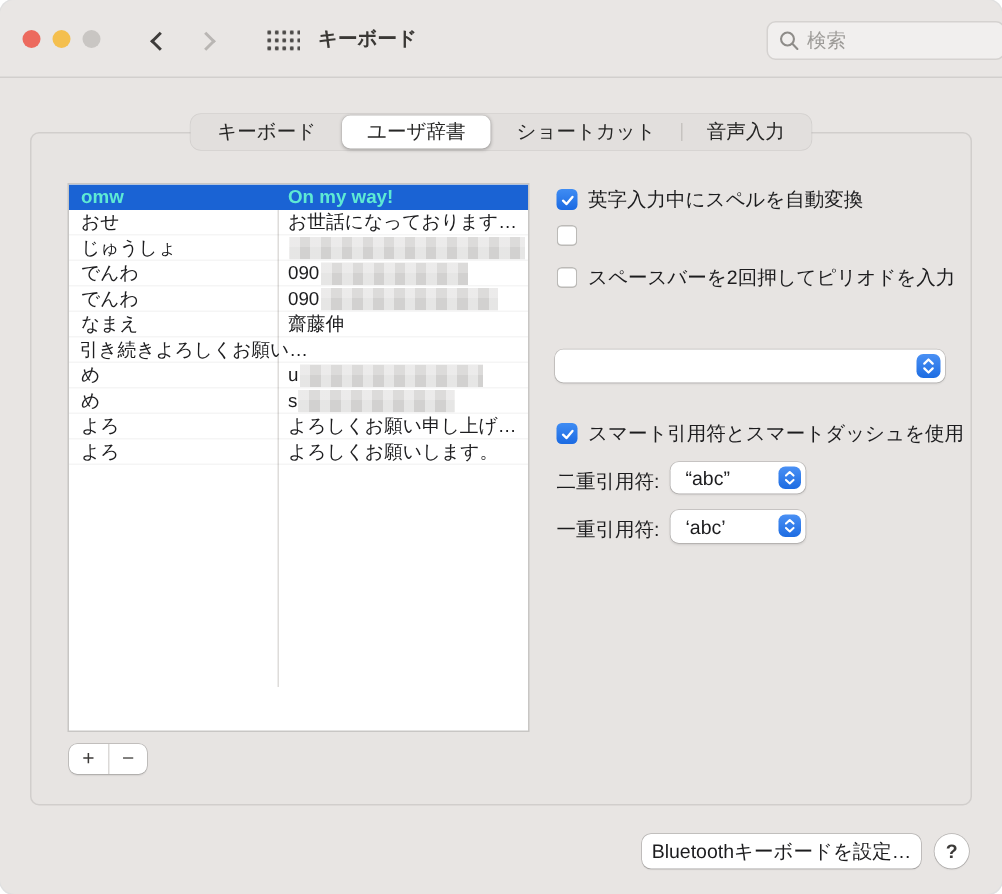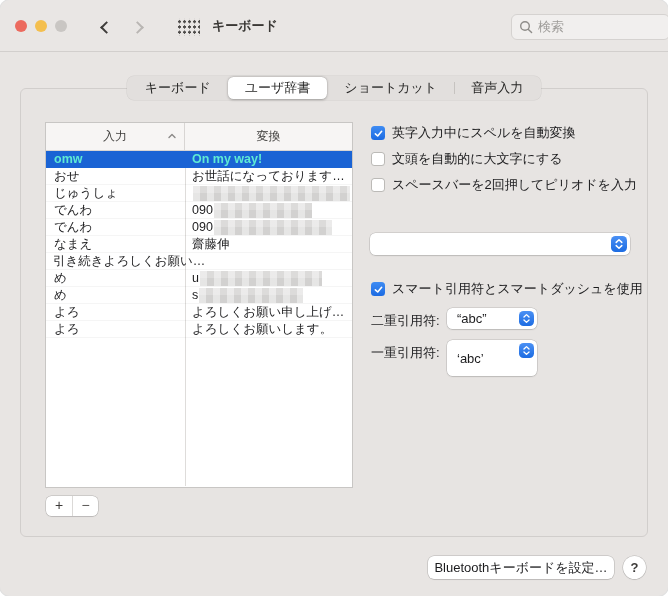--- a/index.html
+++ b/index.html
@@ -103,31 +103,20 @@
   <div class="tabbar">
     <div class="tabgroup">
         <div class="tab">キーボード</div>
         <div class="tab selected">ユーザ辞書</div>
         <div class="tab">ショートカット</div>
         <div class="tab">音声入力</div>
       </div>
   </div>
 
   <div class="dict">
-    <div class="thead">
-      <div class="th th1">
-        <span>入力</span>
-        <svg class="sort" width="8" height="6" viewBox="0 0 8 6">
-            <path d="M1 4.5 L4 1.5 L7 4.5" fill="none" stroke="#8b8987" stroke-width="1.4" stroke-linecap="round" stroke-linejoin="round"></path>
-          </svg>
-      </div>
-      <div class="th th2">
-        <span>変換</span>
-      </div>
-    </div>
     <div class="tbody">
       <div class="coldiv"></div>
     <div class="trow selected">
           <div class="td1">omw</div>
           <div class="td2"><span>On my way!</span></div>
         </div>
         <div class="trow">
           <div class="td1">おせ</div>
           <div class="td2"><span>お世話になっております…</span></div>
         </div>
@@ -178,21 +167,20 @@
       <div class="cbrow" style="left: 371px; top: 124px;">
         <span class="checkbox checked">
           <svg width="11" height="11" viewBox="0 0 14 14">
             <path d="M3 7.4 L6 10.2 L11 4.2" fill="none" stroke="#ffffff" stroke-width="2" stroke-linecap="round" stroke-linejoin="round"></path>
           </svg>
         </span>
         <span class="cblabel">英字入力中にスペルを自動変換</span>
       </div>
       <div class="cbrow" style="left: 371px; top: 150px;">
         <span class="checkbox"></span>
-        <span class="cblabel">文頭を自動的に大文字にする</span>
       </div>
       <div class="cbrow" style="left: 371px; top: 176px;">
         <span class="checkbox"></span>
         <span class="cblabel">スペースバーを2回押してピリオドを入力</span>
       </div>
     </div>
 
 
   <div class="popup" style="left:370px;top:233px;width:260px;height:22px;">
     <span class="stepper" style="width:16px;height:16px;">
@@ -217,21 +205,21 @@
     <span class="val">“abc”</span>
     <span class="stepper" style="width:15px;height:15px;">
       <svg width="9" height="11" viewBox="0 0 10 12">
           <path d="M2.2 4.4 L5 1.7 L7.8 4.4" fill="none" stroke="#ffffff" stroke-width="1.5" stroke-linecap="round" stroke-linejoin="round"></path>
           <path d="M2.2 7.6 L5 10.3 L7.8 7.6" fill="none" stroke="#ffffff" stroke-width="1.5" stroke-linecap="round" stroke-linejoin="round"></path>
         </svg>
     </span>
   </div>
 
   <span class="optlabel" style="left:371px;top:344px;">一重引用符:</span>
-  <div class="popup" style="left:447px;top:340px;width:90px;height:36px;">
+  <div class="popup" style="left:447px;top:340px;width:90px;height:22px;">
     <span class="val">‘abc’</span>
     <span class="stepper" style="width:15px;height:15px;">
       <svg width="9" height="11" viewBox="0 0 10 12">
           <path d="M2.2 4.4 L5 1.7 L7.8 4.4" fill="none" stroke="#ffffff" stroke-width="1.5" stroke-linecap="round" stroke-linejoin="round"></path>
           <path d="M2.2 7.6 L5 10.3 L7.8 7.6" fill="none" stroke="#ffffff" stroke-width="1.5" stroke-linecap="round" stroke-linejoin="round"></path>
         </svg>
     </span>
   </div>
 
   <div class="btbtn">Bluetoothキーボードを設定…</div>

